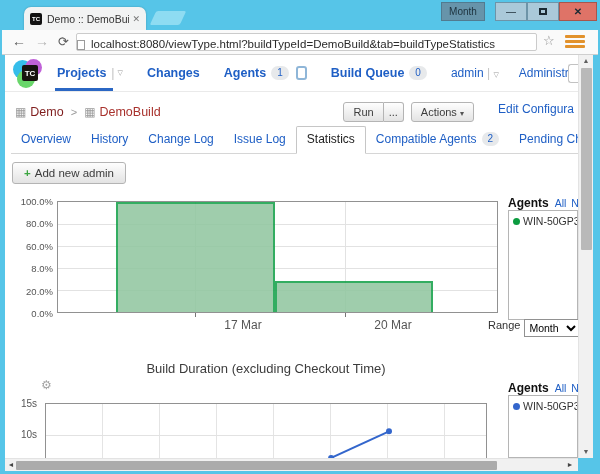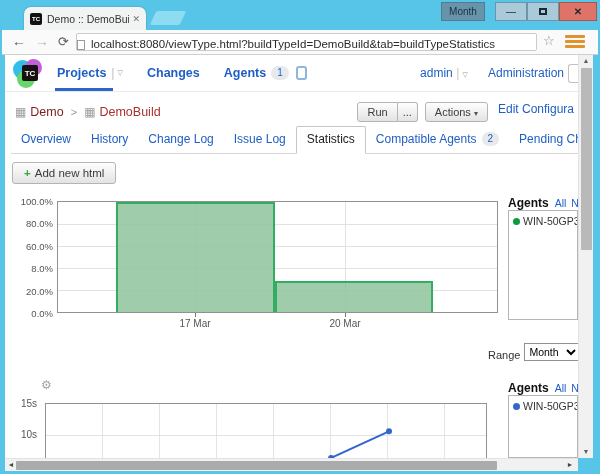--- a/index.html
+++ b/index.html
@@ -65,51 +65,51 @@
   .icon-grid { color: #9a9a9a; font-size: 12px; margin-right: 4px; }
   .crumb-proj { color: #7f1d1d; }
   .crumb-sep { color: #9a9a9a; margin: 0 7px; font-size: 11px; }
   .crumb-build { color: #a8312c; }
   .bc-actions { display: flex; }
   .btn { background: linear-gradient(#fefefe, #e3e3e3); border: 1px solid #b4b4b4; color: #3c3c3c;
          font-size: 11px; padding: 3px 9px; border-radius: 3px; white-space: nowrap; }
   .split-left { border-radius: 3px 0 0 3px; }
   .split-right { border-radius: 0 3px 3px 0; border-left: none; padding: 3px 5px; }
   .btn .caret { font-size: 8px; color: #555; }
-  .edit-link { font-size: 12px; color: #1f5fc5; margin-left: 10px; white-space: nowrap; }
+  .edit-link { font-size: 12px; color: #1f5fc5; margin-left: 24px; white-space: nowrap; }
 
   .tabs-row { position: absolute; left: 6px; top: 72px; right: -6px; height: 27px; display: flex;
               align-items: flex-end; border-bottom: 1px solid #d6d6d6; }
   .tab-item { font-size: 12px; color: #1f5fc5; padding: 5px 10px 7px; white-space: nowrap; display: flex; align-items: center; margin-top: 10px; }
   .tab-item.active { background: #fff; border: 1px solid #c6c6c6; border-bottom: 1px solid #fff; margin-bottom: -1px;
                      color: #222; border-radius: 2px 2px 0 0; }
 
   .add-chart { position: absolute; left: 7px; top: 107px; padding: 4px 11px; font-size: 11.5px; }
   .add-chart .plus { color: #3da642; font-weight: bold; margin-right: 4px; }
 
   .chart-title { position: absolute; text-align: center; font-size: 13px; color: #3c3c3c; }
   .plot { position: absolute; background: #fff; border: 1px solid #919191; }
   .hline { position: absolute; left: 0; right: 0; height: 1px; background: #e2e2e2; }
   .vline { position: absolute; top: 0; bottom: 0; width: 1px; background: #e2e2e2; }
   .ylab { position: absolute; left: 4px; width: 44px; text-align: right; font-size: 9.5px; color: #555; }
   .bar { position: absolute; bottom: 0; background: rgba(146,199,161,.85); border: 2px solid #18a24c; border-bottom: none; }
   .xaxis { position: absolute; left: 52px; top: 258px; width: 441px; height: 18px; }
   .xtick { position: absolute; top: 0; width: 1px; height: 4px; background: #777; }
-  .xtick-label { position: absolute; top: 5px; transform: translateX(-50%); font-size: 10px; color: #555; white-space: nowrap; }
+  .xtick-label { position: absolute; top: 5px; transform: translateX(-50%); font-size: 12px; color: #555; white-space: nowrap; margin-left: 48px; }
 
   .agents-head { position: absolute; left: 503px; display: flex; align-items: baseline; }
   .agents-title { font-size: 12px; font-weight: bold; color: #111; margin-right: 6px; }
   .agents-link { font-size: 10.5px; color: #1f5fc5; margin-right: 5px; }
   .agents-box { position: absolute; left: 503px; width: 70px; background: #fff; border: 1px solid #b5b5b5; padding: 4px; overflow: hidden; }
   .agent-item { display: flex; align-items: center; font-size: 10.5px; color: #333; white-space: nowrap; }
   .dot { width: 7px; height: 7px; border-radius: 50%; flex: none; margin-right: 3px; }
   .dot-green { background: #0b9b3f; }
   .dot-blue { background: #3366cc; }
 
-  .range-row { position: absolute; left: 483px; top: 288px; display: flex; align-items: flex-end; }
+  .range-row { position: absolute; left: 483px; top: 264px; display: flex; align-items: flex-start; }
   .range-label { font-size: 11px; color: #333; margin-right: 4px; }
   .range-select { width: 56px; height: 18px; font-size: 10.5px; font-family: "Liberation Sans", sans-serif;
                   border: 1px solid #919191; background: #fff; }
 
   .gear { position: absolute; left: 36px; top: 323px; font-size: 12px; color: #a3a3a3; }
   #plot2 { left: 40px; top: 348px; width: 442px; height: 55px; border-bottom: none; overflow: hidden;
            background-image: repeating-linear-gradient(to right, transparent 0 56px, #e4e4e4 56px 57px); }
   #line-svg { position: absolute; left: 0; top: 0; }
 
   
@@ -171,20 +171,24 @@
         <span class="caret">▽</span>
       </span>
       <span class="nav-item">
           <span>Changes</span>
         </span>
       <span class="nav-item">
         <span>Agents</span>
         <span class="pill">1</span>
         <span class="agent-box-icon"></span>
       </span>
+      <span class="nav-item">
+        <span>Build Queue</span>
+        <span class="pill">0</span>
+      </span>
       <span class="hdr-right">
         <span class="hdr-link">
           <span>admin</span>
           <span style="color:#c3c3c3;"> | </span><span style="color:#9a9a9a;font-size:7px;">▽</span>
         </span>
         <span class="hdr-link" style="margin-left:20px;">Administration</span>
       </span>
       <span class="search-stub"></span>
     </div>
 
@@ -214,21 +218,21 @@
       <span class="tab-item active">Statistics</span>
       <span class="tab-item">
         <span>Compatible Agents</span>
         <span class="pill">2</span>
       </span>
       <span class="tab-item">Pending Changes</span>
 
     </div>
 
     <button class="btn add-chart">
-      <span class="plus">+</span><span>Add new html</span>
+      <span class="plus">+</span><span>Add new admin</span>
     </button>
 
     <div class="plot" style="left:52px;top:146px;width:441px;height:112px;">
       <div class="hline" style="top:20%;"></div>
         <div class="hline" style="top:40%;"></div>
       <div class="hline" style="top:60%;"></div>
         <div class="hline" style="top:80%;"></div>
       <div class="vline" style="left:31.3%;"></div>
         <div class="vline" style="left:65.3%;"></div>
       <div class="bar" style="left: 13.2%; width: 36.2%; height: 100%; background: rgb(146, 199, 161); opacity: 0.88; border-color: rgb(24, 162, 76);"></div>
@@ -259,20 +263,21 @@
       </div>
     </div>
 
     <div class="range-row">
       <span class="range-label">Range</span>
       <select class="range-select">
         <option>Month</option>
       </select>
     </div>
 
+    <div class="chart-title" style="left:40px;top:306px;width:442px;">Build Duration (excluding Checkout Time)</div>
     <span class="gear">⚙</span>
     <div class="plot" id="plot2">
       <div class="hline" style="top:31px;"></div>
       <svg id="line-svg" width="442" height="55">
           <polyline fill="none" stroke="#3366cc" stroke-width="2" points="285.1,53.9 343.0,27.3"></polyline>
           <circle cx="285.1" cy="53.9" r="3" fill="#3366cc"></circle>
           <circle cx="343.0" cy="27.3" r="3" fill="#3366cc"></circle>
         </svg>
     </div>
     <div class="ylab" style="top:343px;left:-12px;width:44px;font-size:10px;">15s</div>

